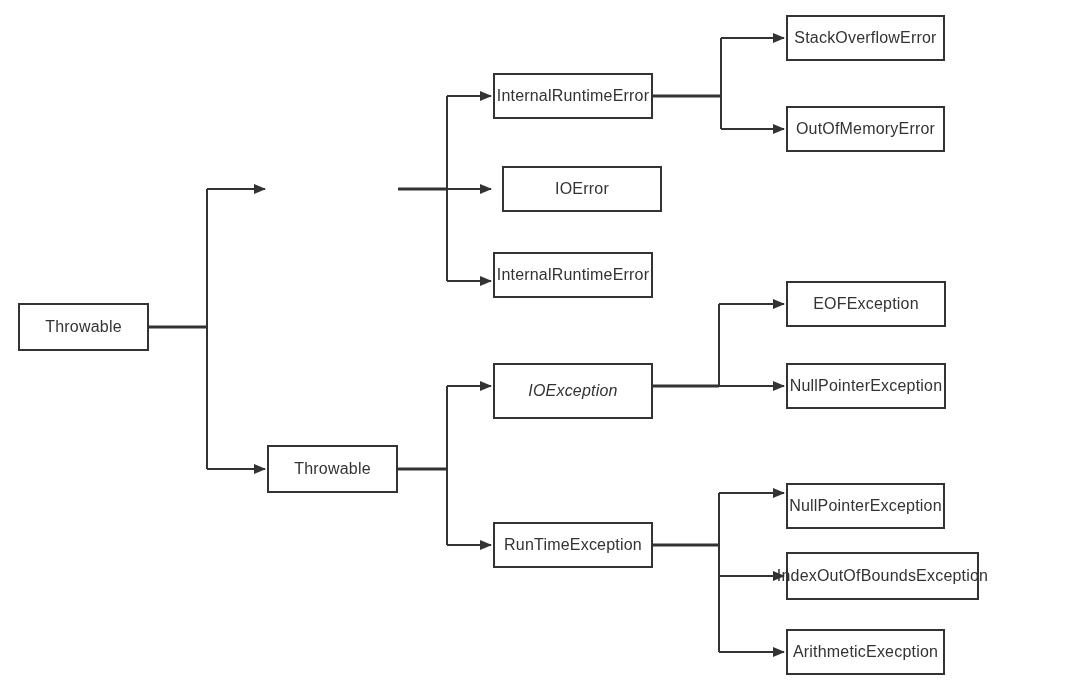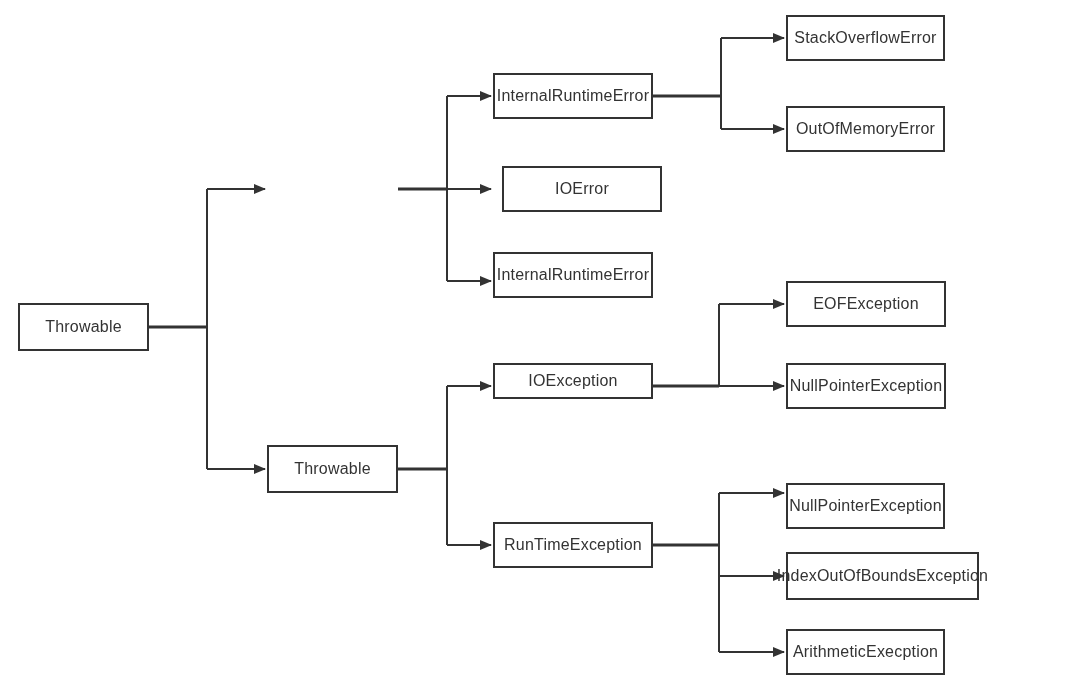--- a/index.html
+++ b/index.html
@@ -37,21 +37,21 @@
   }
   
   .n-throwable            { left: 18px;  top: 303px; width: 131px; height: 48px; }
   
   .n-error                { left: 267px; top: 165px; width: 131px; height: 48px; }
   .n-exception            { left: 267px; top: 445px; width: 131px; height: 48px; }
   
   .n-virtual-machine-error{ left: 493px; top: 73px;  width: 160px; height: 46px; }
   .n-io-error             { left: 502px; top: 166px; width: 160px; height: 46px; }
   .n-internal-runtime-error{left: 493px; top: 252px; width: 160px; height: 46px; }
-  .n-io-exception         { left: 493px; top: 363px; width: 160px; height: 36px; }
+  .n-io-exception         { left: 493px; top: 363px; width: 160px; height: 56px; font-style: italic; }
   .n-runtime-exception    { left: 493px; top: 522px; width: 160px; height: 46px; }
   
   .n-stack-overflow-error { left: 786px; top: 15px;  width: 159px; height: 46px; }
   .n-out-of-memory-error  { left: 786px; top: 106px; width: 159px; height: 46px; }
   .n-eof-exception        { left: 786px; top: 281px; width: 160px; height: 46px; }
   .n-file-not-found-exception { left: 786px; top: 363px; width: 160px; height: 46px; }
   .n-null-pointer-exception   { left: 786px; top: 470px; width: 159px; height: 46px; margin-top: 13px; }
   .n-index-out-of-bounds-exception { left: 786px; top: 552px; width: 193px; height: 48px; }
   .n-arithmetic-execption { left: 786px; top: 629px; width: 159px; height: 46px; }
 </style>

